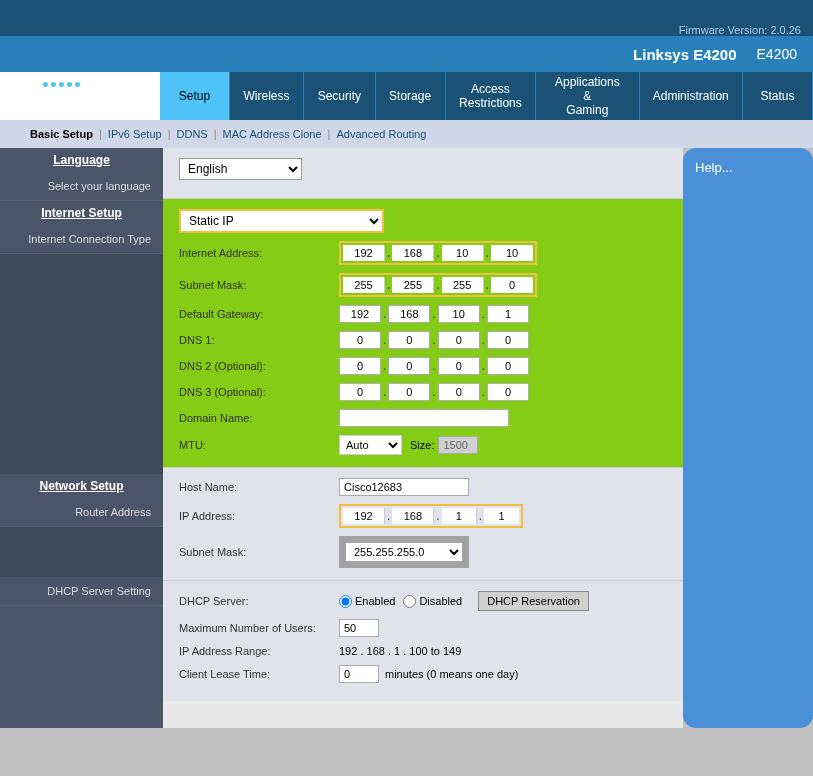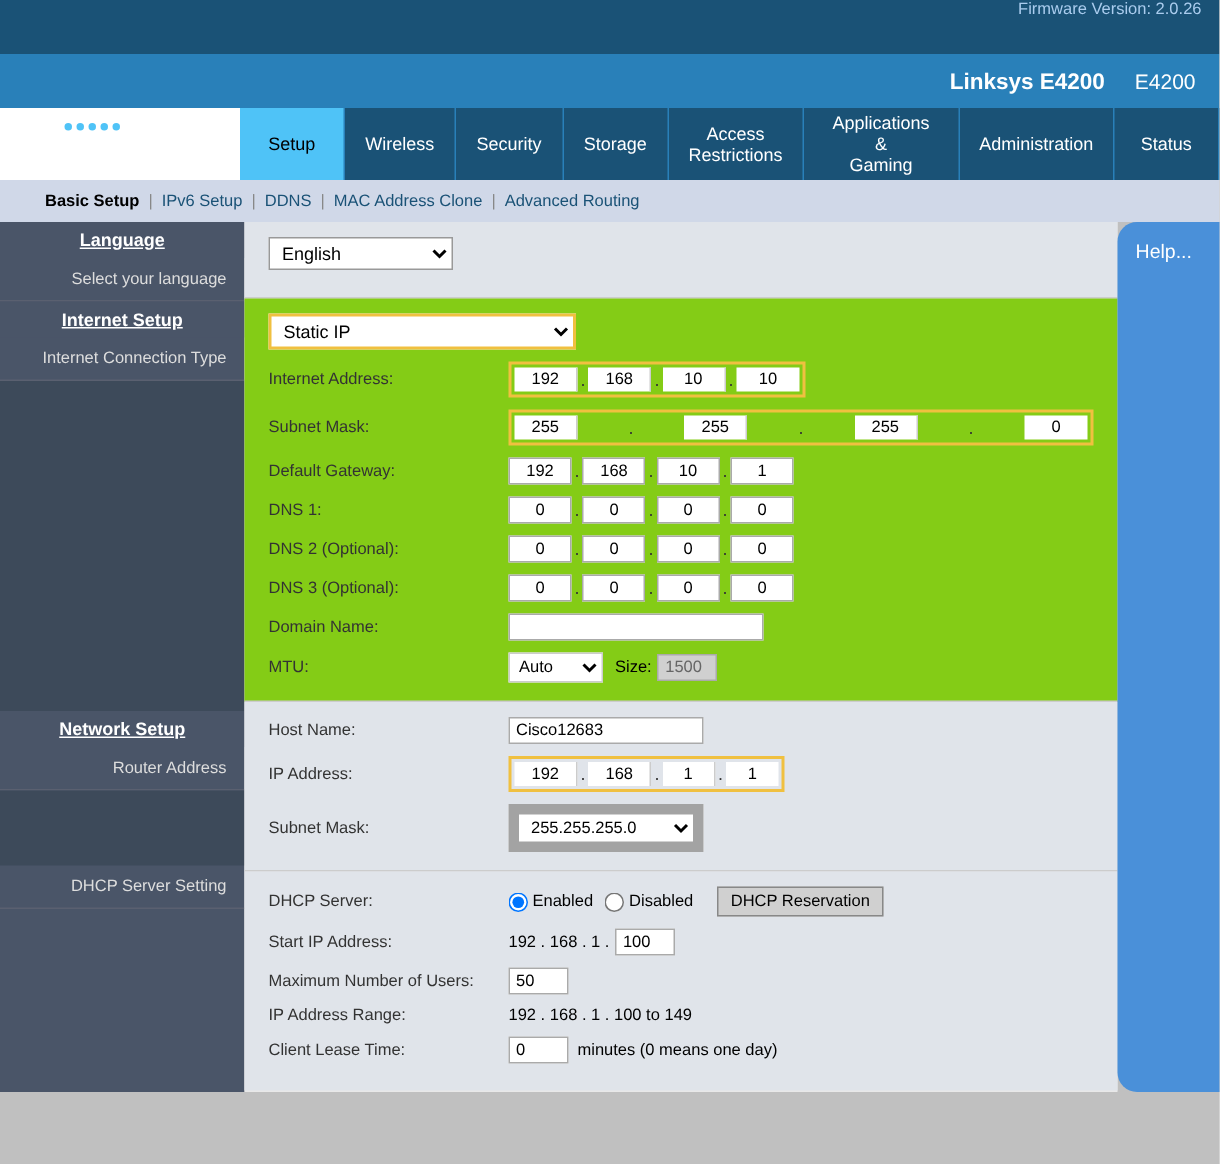--- a/index.html
+++ b/index.html
@@ -1,19 +1,19 @@
 <!DOCTYPE html>
 <html><head>
   <meta charset="utf-8">
   <style>
     * { margin: 0; padding: 0; box-sizing: border-box; }
     body { font-family: Arial, sans-serif; font-size: 12px; background: #c0c0c0; width: 813px; }
 
     
-    .top-bar { background: #1a5276; height: 36px; display: flex; align-items: flex-start; justify-content: flex-end; padding-right: 12px; }
+    .top-bar { background: #1a5276; height: 36px; display: flex; align-items: flex-end; justify-content: flex-end; padding-right: 12px; }
     .firmware-text { color: #aaccee; font-size: 11px; }
 
     .model-bar { background: #2980b9; height: 36px; display: flex; align-items: center; justify-content: flex-end; padding-right: 16px; gap: 20px; }
     .model-name { color: #fff; font-size: 15px; font-weight: bold; }
     .model-sub { color: #fff; font-size: 14px; }
     .cisco-logo { display: flex; flex-direction: column; align-items: flex-start; }
     .cisco-dots { display: flex; gap: 3px; margin-bottom: 2px; }
     .cisco-dot { width: 5px; height: 5px; background: #4fc3f7; border-radius: 50%; }
     .cisco-wordmark { color: #fff; font-size: 18px; font-weight: bold; letter-spacing: 2px; }
 
@@ -176,21 +176,21 @@
           <input class="ip-octet" type="text" value="168" style="border-top: none; border-bottom: none; border-left: none; border-image: initial; border-right: 1px solid rgb(204, 204, 204);">
           <span class="ip-dot">.</span>
           <input class="ip-octet" type="text" value="10" style="border-top: none; border-bottom: none; border-left: none; border-image: initial; border-right: 1px solid rgb(204, 204, 204);">
           <span class="ip-dot">.</span>
           <input class="ip-octet" type="text" value="10" style="border: none;">
         </div>
       </div>
 
       <div class="form-row">
         <span class="form-label">Subnet Mask:</span>
-        <div class="ip-group" style="border: 2px solid #f0c040; padding: 2px; gap: 32px;">
+        <div class="ip-group" style="border: 2px solid #f0c040; padding: 2px;">
           <input class="ip-octet" type="text" value="255" style="border-top: none; border-bottom: none; border-left: none; border-image: initial; border-right: 1px solid rgb(204, 204, 204);">
           <span class="ip-dot">.</span>
           <input class="ip-octet" type="text" value="255" style="border-top: none; border-bottom: none; border-left: none; border-image: initial; border-right: 1px solid rgb(204, 204, 204);">
           <span class="ip-dot">.</span>
           <input class="ip-octet" type="text" value="255" style="border-top: none; border-bottom: none; border-left: none; border-image: initial; border-right: 1px solid rgb(204, 204, 204);">
           <span class="ip-dot">.</span>
           <input class="ip-octet" type="text" value="0" style="border: none;">
         </div>
       </div>
 
@@ -302,25 +302,20 @@
             <span>Enabled</span>
           </label>
           <label class="radio-label">
             <input type="radio" name="dhcp" style="">
             <span>Disabled</span>
           </label>
           <button class="dhcp-btn">DHCP Reservation</button>
         </div>
       </div>
 
-      <div class="form-row">
-        <span class="form-label">Start IP  Address:</span>
-        <span style="font-size:11px;">192 . 168 . 1 .</span>
-        <input type="text" class="dhcp-start" value="100" style="margin-left: 4px;">
-      </div>
 
       <div class="form-row">
         <span class="form-label">Maximum Number of Users:</span>
         <input type="text" class="max-users" value="50" style="">
       </div>
 
       <div class="form-row">
         <span class="form-label">IP Address Range:</span>
         <span style="font-size:11px;">192 . 168 . 1 . 100 to 149</span>
       </div>

